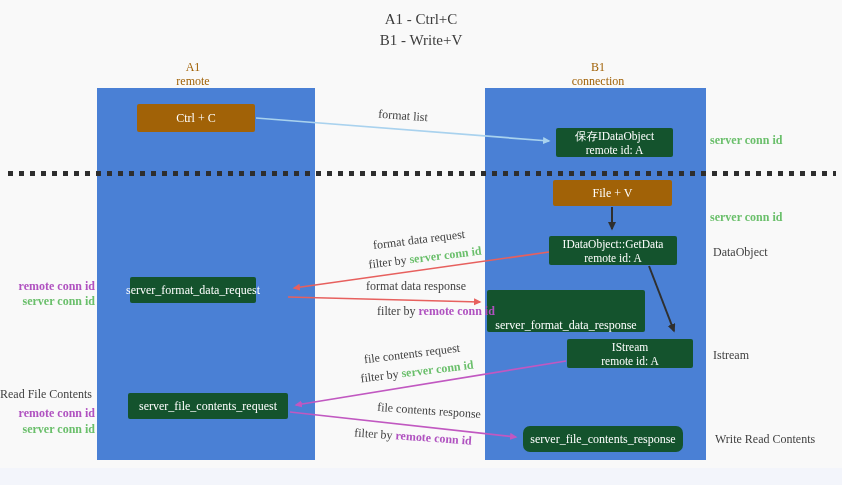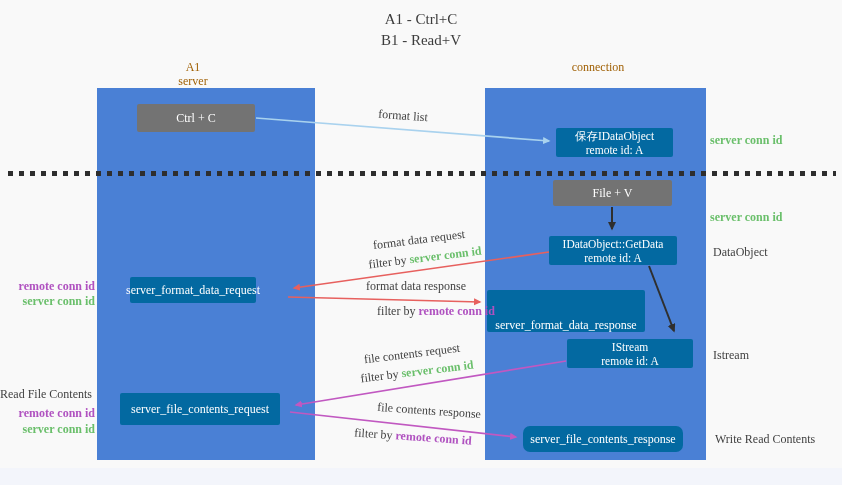--- a/index.html
+++ b/index.html
@@ -23,48 +23,49 @@
   .divider{left:8px;top:171px;width:828px;height:5px;
     background:repeating-linear-gradient(90deg,#2e2e2e 0 5px,transparent 5px 11px);}
   
   .bottomstrip{left:0;top:468px;width:842px;height:17px;background:#f3f5fb;}
   
   #arrows{left:0;top:0;width:842px;height:485px;pointer-events:none;}
   
   .box{display:flex;flex-direction:column;align-items:center;justify-content:center;
     color:#fff;font-size:12px;line-height:14px;text-align:center;border-radius:2px;}
   .box .l2{font-size:11.5px;}
-  .green{background:#737373;}
-  .orange{background:#0369a1;}
+  .green{background:#a16207;}
+  .orange{background:#14532d;}
   
   .flow{font-size:12px;white-space:nowrap;color:#3f3f3f;transform:translate(-50%,-50%);}
   .r-neg{transform:translate(-50%,-50%) rotate(-7deg);}
   .r-pos{transform:translate(-50%,-50%) rotate(4deg);}
   .green-t{color:#6abf6b;font-weight:bold;}
   .purple-t{color:#b052c0;font-weight:bold;}
   
   .side{font-size:12px;white-space:nowrap;}
   .side.right{text-align:left;}
   .side.leftalign{width:95px;text-align:right;}
 </style>
 </head>
 <body>
 
 <div id="canvas">
 
   <div class="abs title">
     <div>A1 - Ctrl+C</div>
-    <div>B1 - Read+V</div>
+    <div>B1 - Write+V</div>
   </div>
 
   <div class="abs colhead" style="left:133px;top:60px;">
     <div>A1</div>
-    <div>server</div>
+    <div>remote</div>
   </div>
   <div class="abs colhead" style="left:538px;top:60px;">
+    <div>B1</div>
     <div>connection</div>
   </div>
 
   <div class="abs col colA"></div>
   <div class="abs col colB"></div>
 
   <div class="abs bottomstrip"></div>
 
   <div class="abs divider"></div>
 
@@ -116,21 +117,21 @@
 
   <div class="abs box orange" style="left:487px;top:290px;width:158px;height:42px;justify-content:flex-end;">
     <span>server_format_data_response</span>
   </div>
 
   <div class="abs box orange" style="left:567px;top:339px;width:126px;height:29px;">
     <span class="l2">IStream</span>
     <span class="l2">remote id: A</span>
   </div>
 
-  <div class="abs box orange" style="left:120px;top:393px;width:160px;height:32px;">
+  <div class="abs box orange" style="left:128px;top:393px;width:160px;height:26px;">
     <span>server_file_contents_request</span>
   </div>
 
   <div class="abs box orange" style="left:523px;top:426px;width:160px;height:26px;border-radius:7px;">
     <span>server_file_contents_response</span>
   </div>
 
   <div class="abs flow r-pos" style="left:403px;top:116px;">format list</div>
 
   <div class="abs flow r-neg" style="left:419px;top:240px;">format data request</div>

